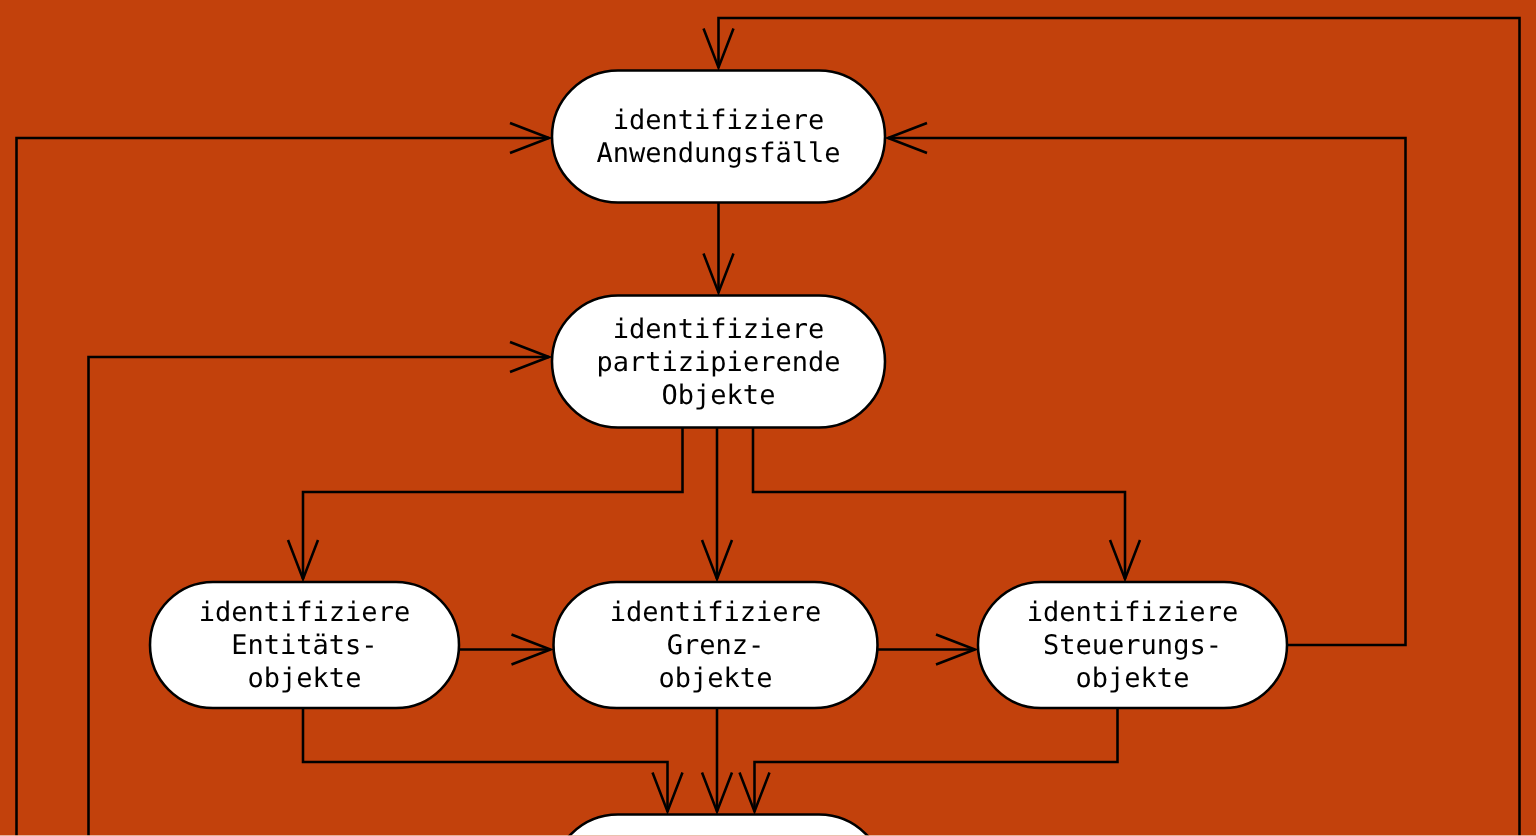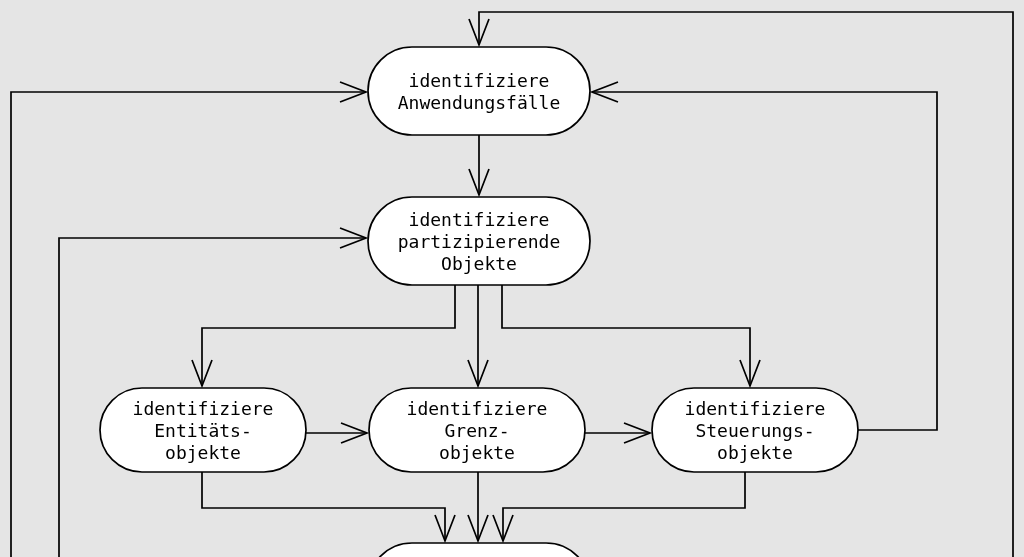--- a/index.html
+++ b/index.html
@@ -5,21 +5,21 @@
   html, body {
     margin: 0;
     padding: 0;
     background: #ffffff;
   }
   #stage {
     position: relative;
     width: 1024px;
     height: 557px;
     overflow: hidden;
-    background: #e5e5e5;
+    background: #c2410c;
   }
   svg { display: block; }
   .edge {
     fill: none;
     stroke: #000000;
     stroke-width: 1.7;
     stroke-linejoin: miter;
     stroke-linecap: butt;
   }
   .node-shape {

